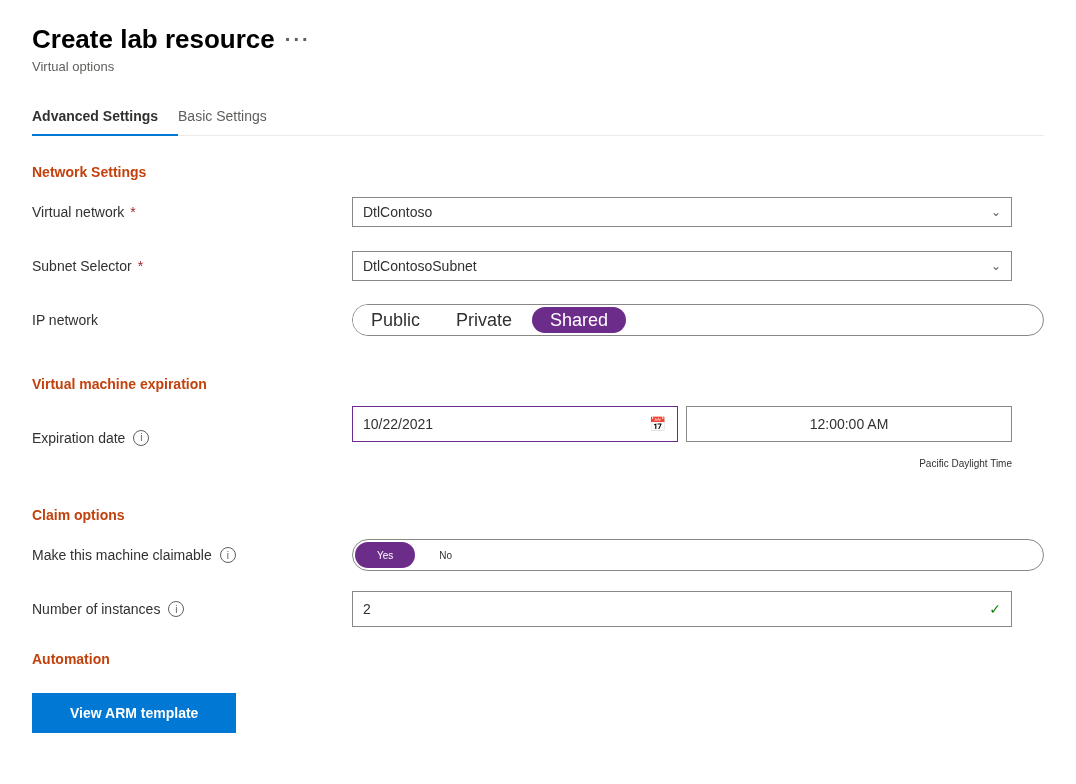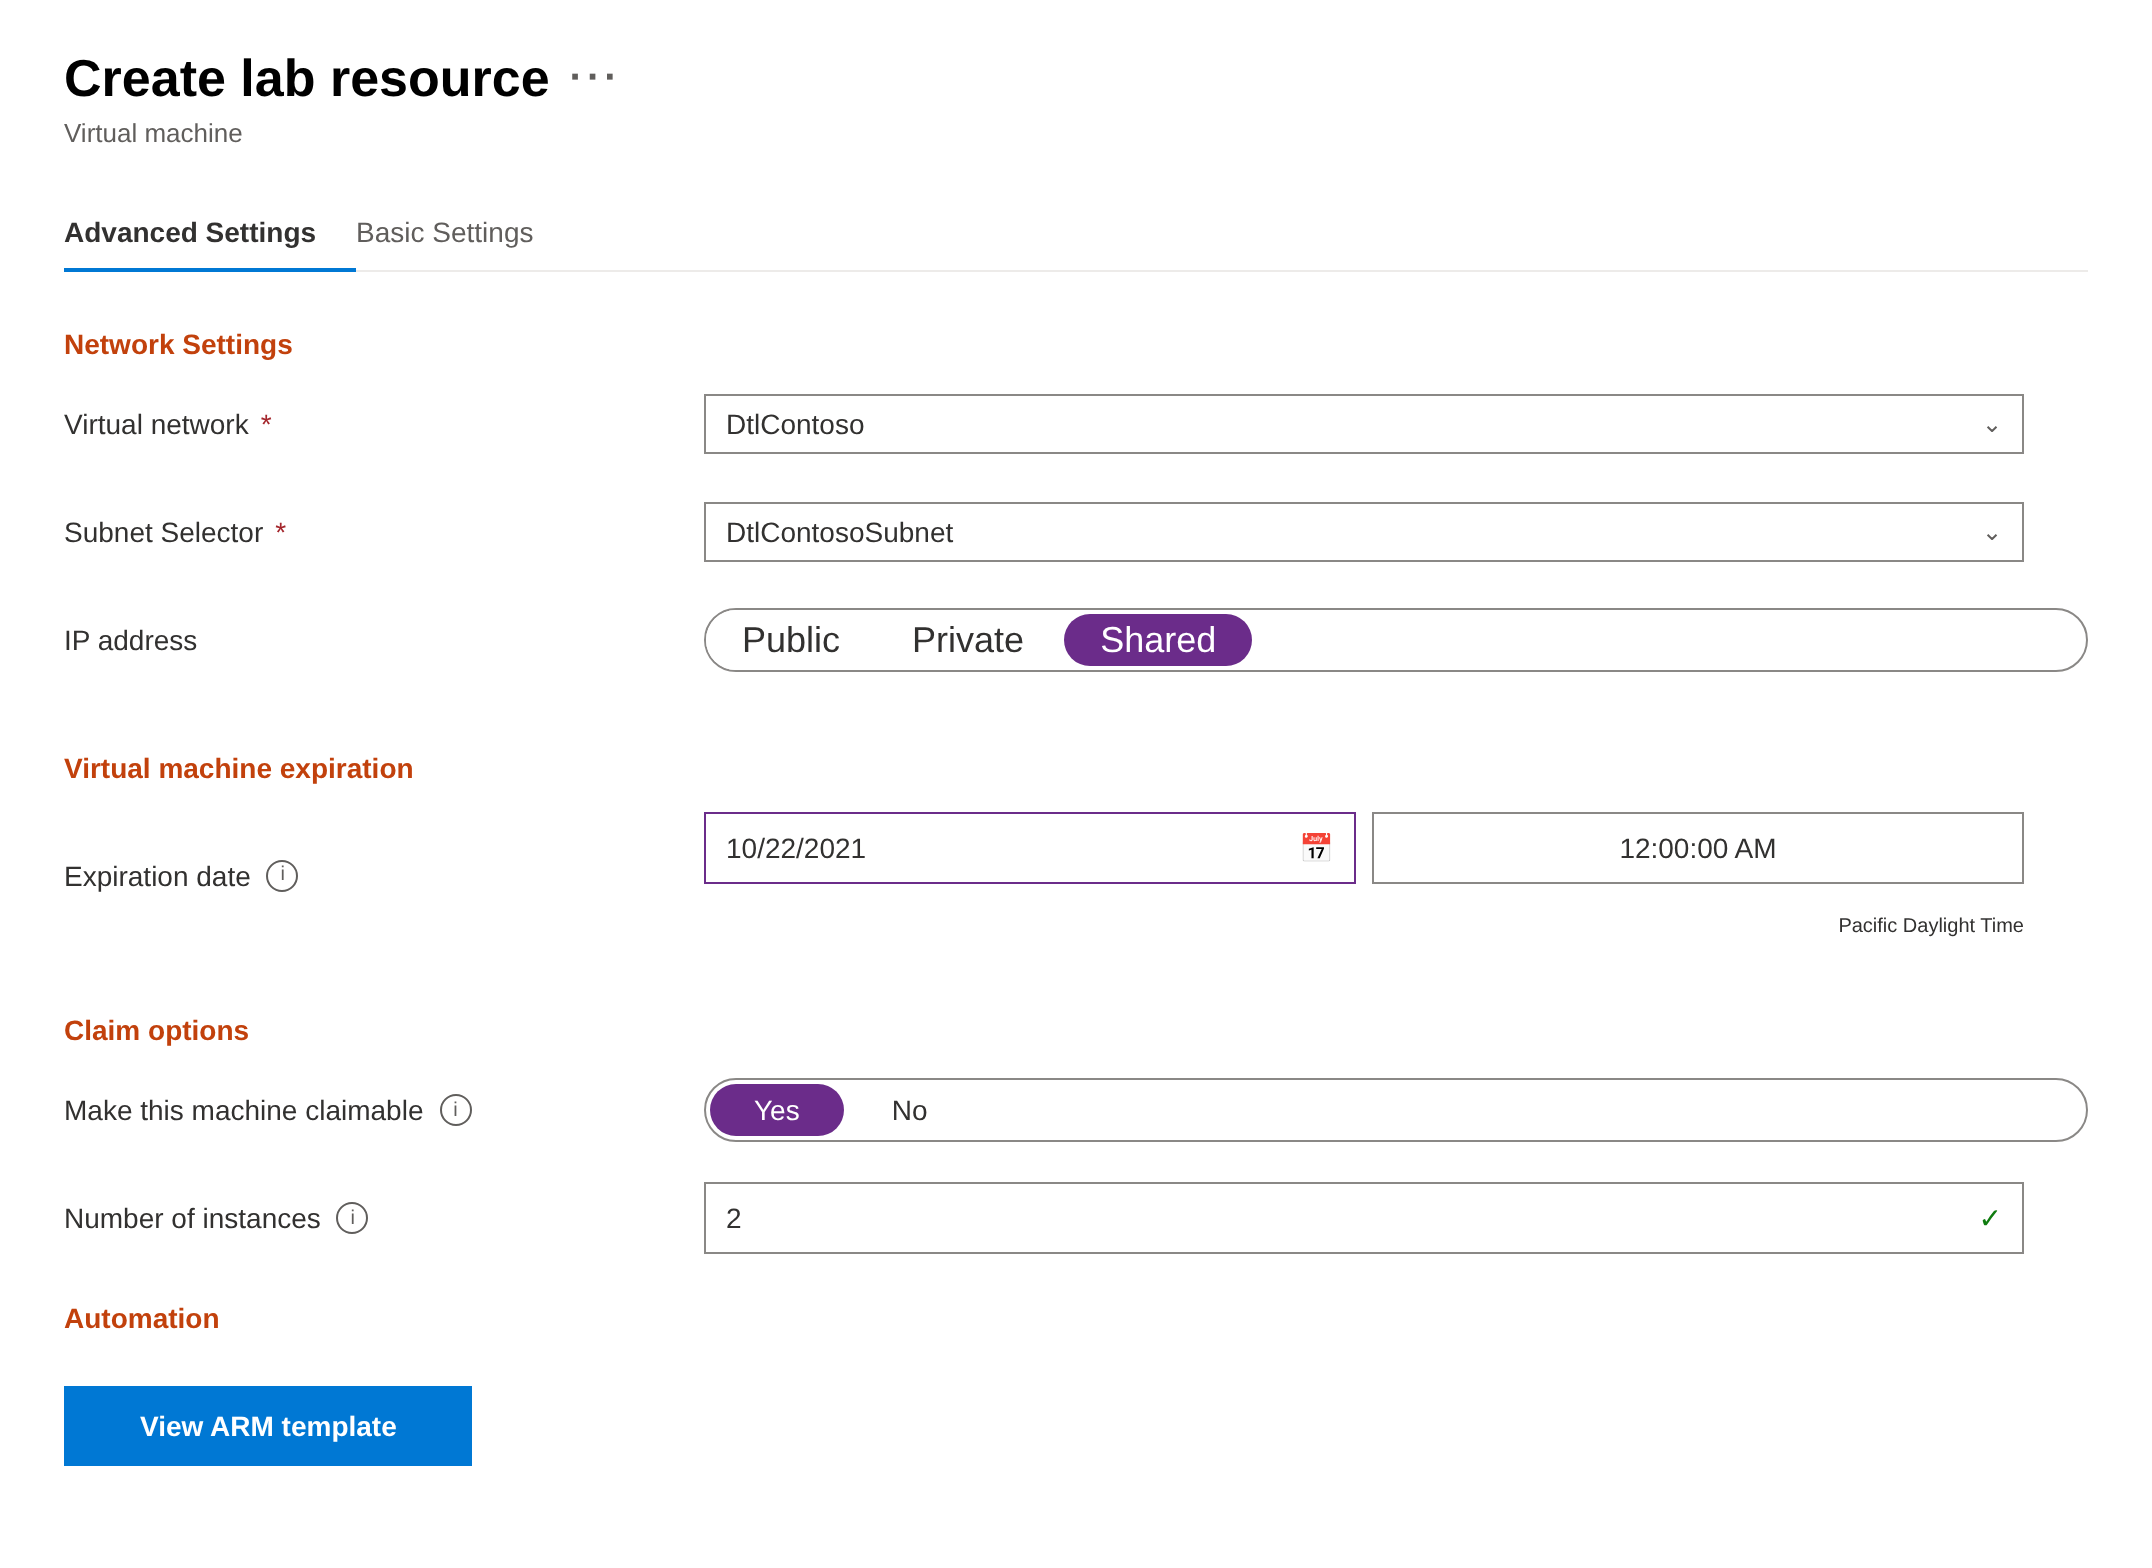--- a/index.html
+++ b/index.html
@@ -214,21 +214,21 @@
       border-radius: 20px;
       overflow: hidden;
       height: 32px;
     }
 
     .yn-option {
       padding: 0 22px;
       display: flex;
       align-items: center;
       cursor: pointer;
-      font-size: 14px;
+      font-size: 10px;
       color: #323130;
       background: #ffffff;
       border: none;
       white-space: nowrap;
     }
 
     .yn-option.active {
       background: #6b2c8a;
       color: #ffffff;
       border-radius: 18px;
@@ -282,21 +282,21 @@
     }
   </style>
 </head>
 <body>
 
 <div class="page-header">
   <div class="page-title">
     <span>Create lab resource</span>
     <span class="ellipsis">···</span>
   </div>
-  <div class="page-subtitle">Virtual machine</div>
+  <div class="page-subtitle">Virtual options</div>
 </div>
 
 <div class="tabs">
   <div class="tab active">Advanced Settings</div>
   <div class="tab">Basic Settings</div>
 </div>
 
 <div class="section-block">
   <div class="section-title">Network Settings</div>
 
@@ -321,21 +321,21 @@
     <div class="form-control">
       <div class="dropdown">
         <span>DtlContosoSubnet</span>
         <span class="chevron">⌄</span>
       </div>
     </div>
   </div>
 
   <div class="form-row">
     <div class="form-label">
-      <span>IP address</span>
+      <span>IP network</span>
     </div>
     <div class="form-control">
       <div class="toggle-group">
         <button class="toggle-option">Public</button>
         <button class="toggle-option">Private</button>
         <button class="toggle-option active">Shared</button>
       </div>
     </div>
   </div>
 </div>

